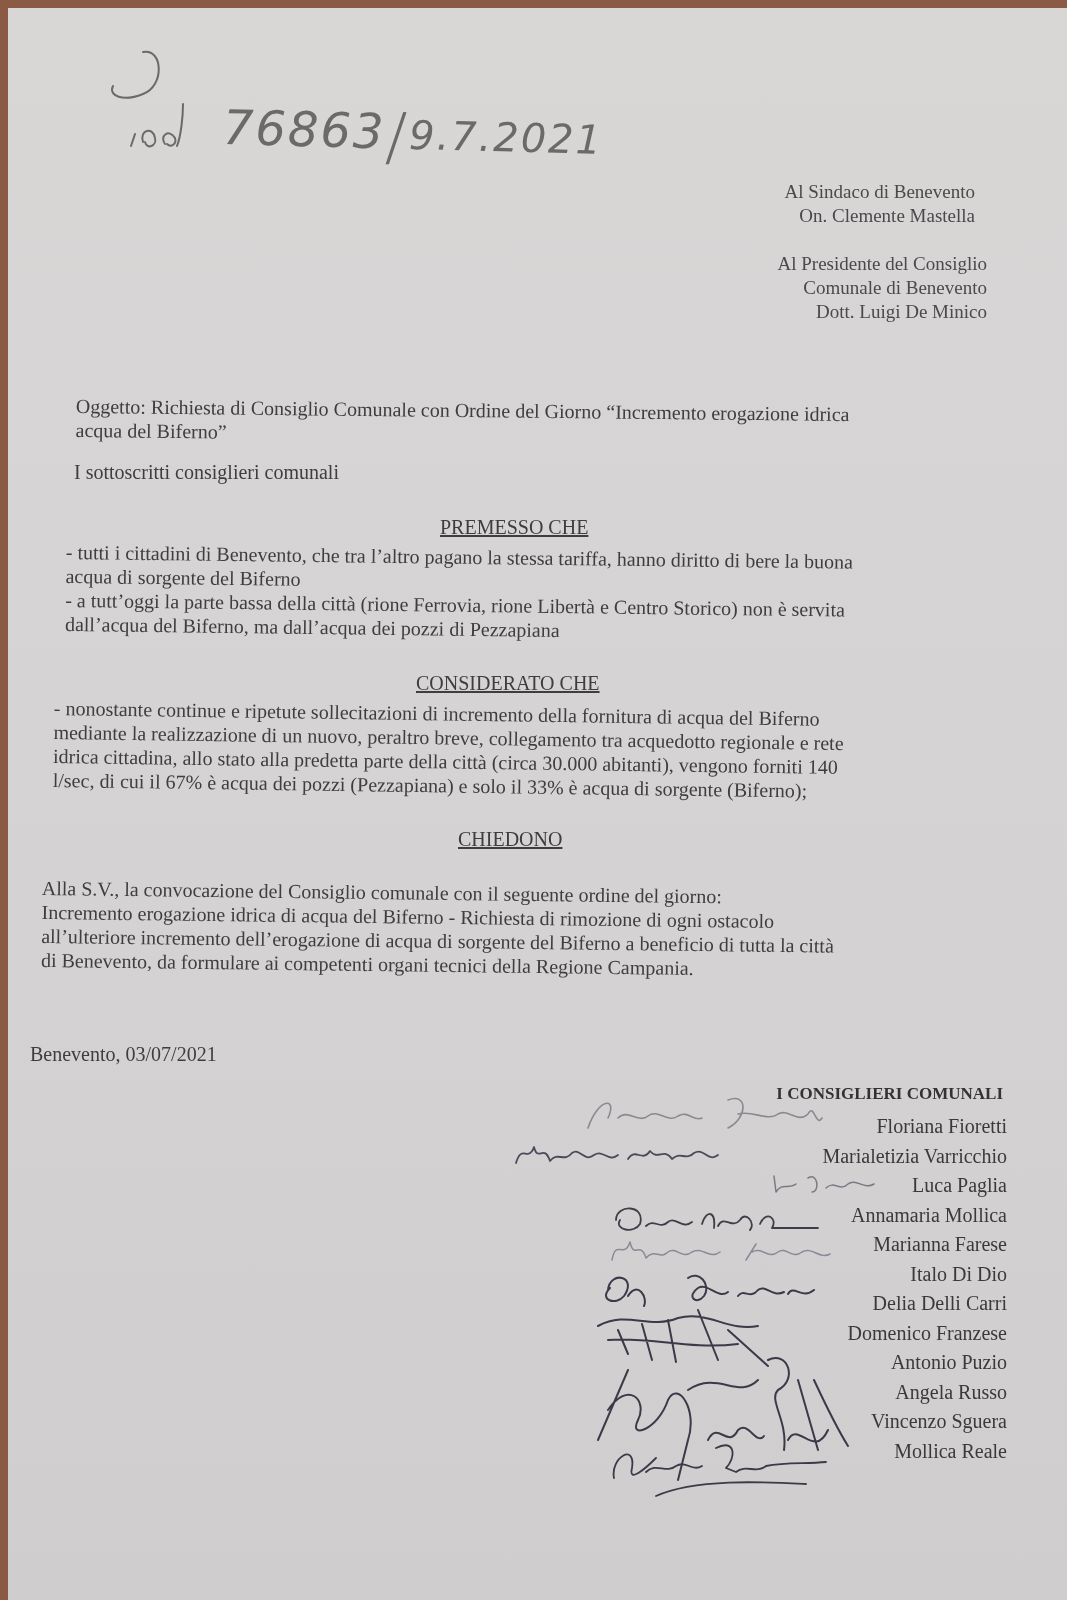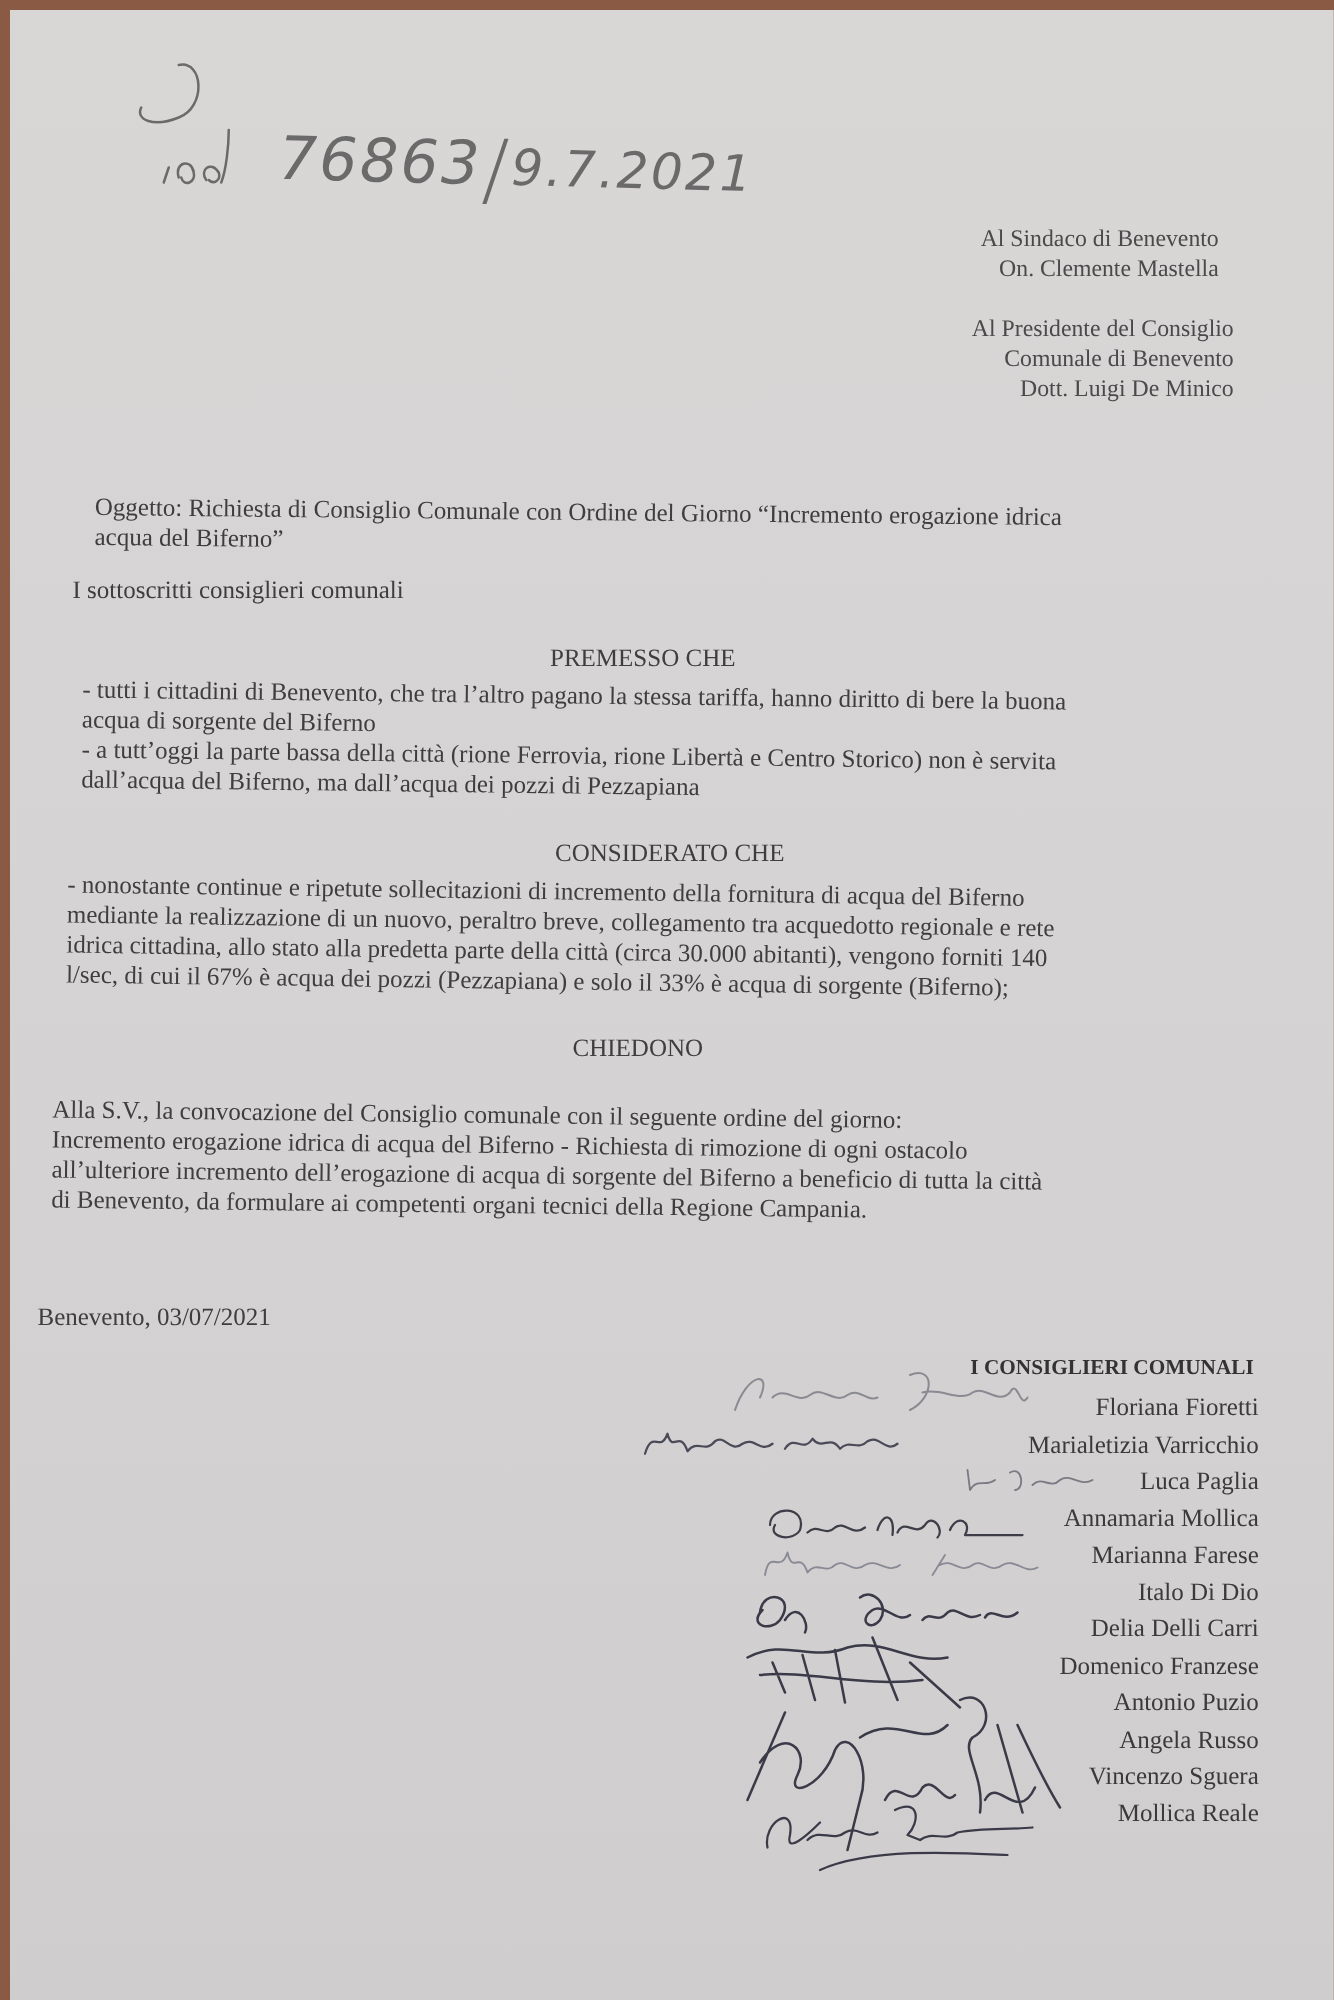--- a/index.html
+++ b/index.html
@@ -18,21 +18,21 @@
     position:absolute; left:75px; top:30px; width:520px; height:140px;
   }
   .protocol-text {
     position:absolute; left:140px; top:52px;
     font-family:"DejaVu Sans", sans-serif; font-style:italic;
     font-size:48px; color:#6a6a6a; font-weight:200; letter-spacing:2px;
     transform:rotate(1.5deg);
   }
   .recipient { text-align:right; font-size:19px; line-height:24px; color:#4a4a4a; }
   .body-text { font-size:20px; line-height:24px; color:#3e3e3e; }
-  .heading { font-size:20px; color:#3e3e3e; text-align:center; }
+  .heading { font-size:20px; color:#3e3e3e; text-align:center;text-decoration:underline; }
   .signers-title { font-weight:bold; font-size:17px; color:#333; }
   .signer { font-size:20px; color:#3a3a3a; text-align:right; }
   svg.sig { position:absolute; overflow:visible; }
   svg.sig path { fill:none; stroke-linecap:round; stroke-linejoin:round; }
 </style>
 </head>
 <body>
 
 <div class="paper">
 
@@ -54,31 +54,31 @@
   <div class="abs recipient" style="right:92px; top:172px;">
     <div>Al Sindaco di Benevento</div>
     <div>On. Clemente Mastella</div>
   </div>
 
   <div class="abs body-text" style="left:68px; top:386px; transform:rotate(0.6deg); transform-origin:left top;">
     <div>Oggetto: Richiesta di Consiglio Comunale con Ordine del Giorno “Incremento erogazione idrica</div>
     <div>acqua del Biferno”</div>
   </div>
 
-  <div class="abs body-text" style="left:50px; top:452px;">I sottoscritti consiglieri comunali</div>
+  <div class="abs body-text" style="left:66px; top:452px;">I sottoscritti consiglieri comunali</div>
 
   <div class="abs heading" style="left:432px; top:508px;">PREMESSO CHE</div>
   <div class="abs body-text" style="left:58px; top:532px; transform:rotate(0.7deg); transform-origin:left top;">
     <div>- tutti i cittadini di Benevento, che tra l’altro pagano la stessa tariffa, hanno diritto di bere la buona</div>
     <div>acqua di sorgente del Biferno</div>
     <div>- a tutt’oggi la parte bassa della città (rione Ferrovia, rione Libertà e Centro Storico) non è servita</div>
     <div>dall’acqua del Biferno, ma dall’acqua dei pozzi di Pezzapiana</div>
   </div>
 
-  <div class="abs heading" style="left:408px; top:664px;margin-left:28px;">CONSIDERATO CHE</div>
+  <div class="abs heading" style="left:408px; top:664px;">CONSIDERATO CHE</div>
   <div class="abs body-text" style="left:46px; top:688px; transform:rotate(0.8deg); transform-origin:left top;">
     <div>- nonostante continue e ripetute sollecitazioni di incremento della fornitura di acqua del Biferno</div>
     <div>mediante la realizzazione di un nuovo, peraltro breve, collegamento tra acquedotto regionale e rete</div>
     <div>idrica cittadina, allo stato alla predetta parte della città (circa 30.000 abitanti), vengono forniti 140</div>
     <div>l/sec, di cui il 67% è acqua dei pozzi (Pezzapiana) e solo il 33% è acqua di sorgente (Biferno);</div>
   </div>
 
   <div class="abs heading" style="left:450px; top:820px;">CHIEDONO</div>
   <div class="abs body-text" style="left:34px; top:868px; transform:rotate(0.7deg); transform-origin:left top;">
     <div>Alla S.V., la convocazione del Consiglio comunale con il seguente ordine del giorno:</div>

